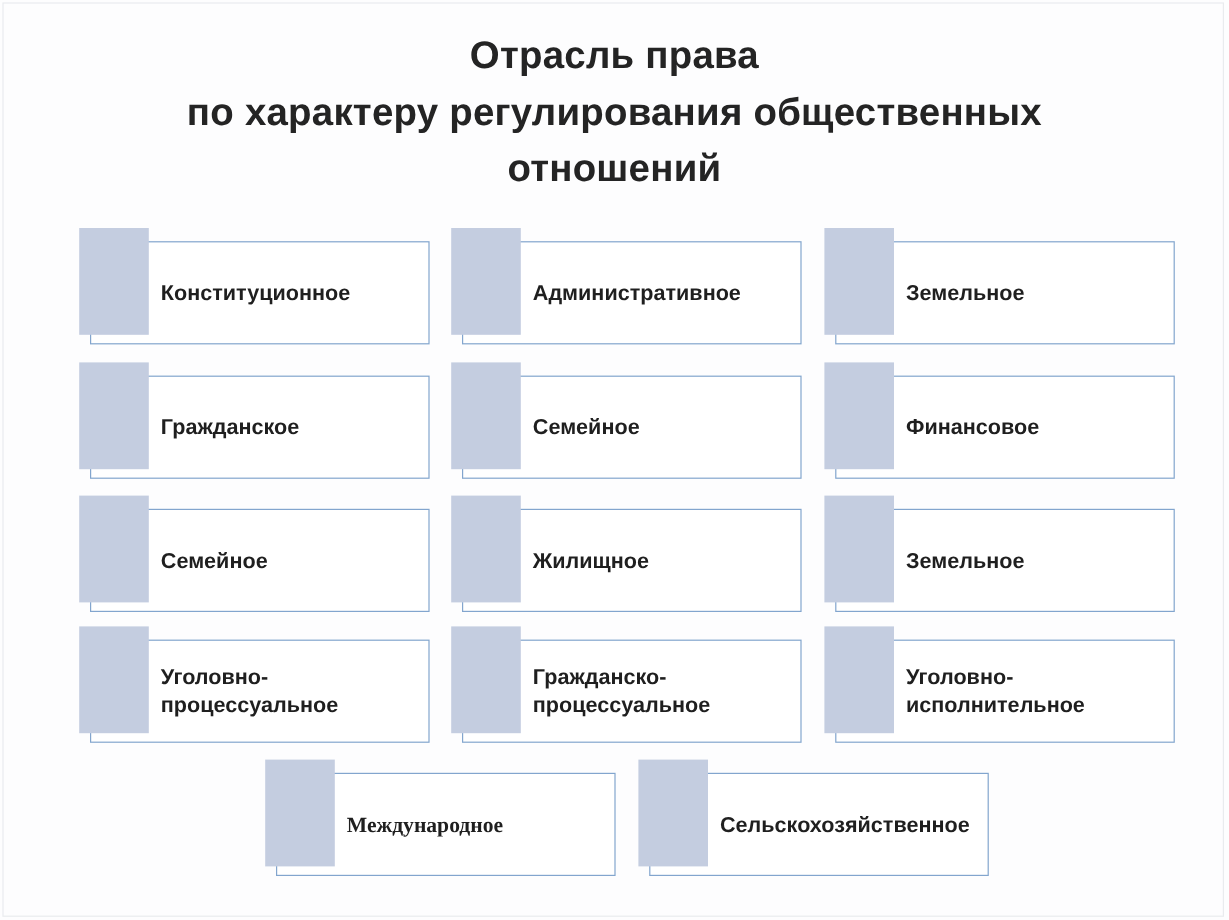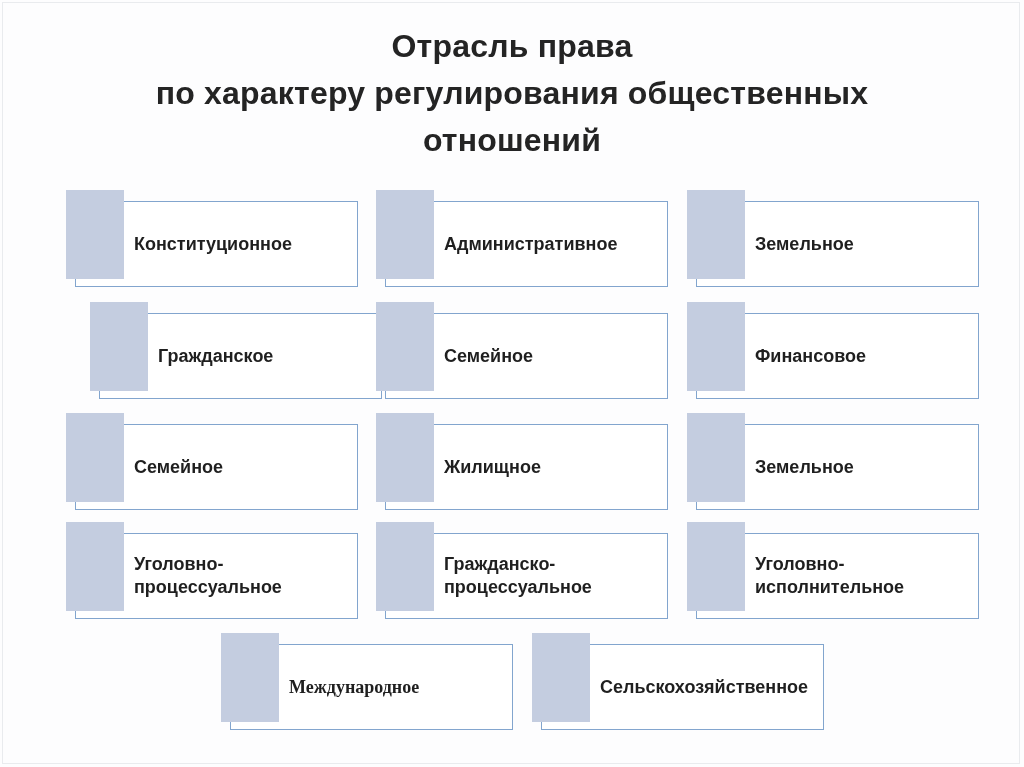--- a/index.html
+++ b/index.html
@@ -64,21 +64,21 @@
       <div class="item-rect"></div>
       <div class="item-label">Административное</div>
     </div>
 
     <div class="item" style="left:687px;top:190px;">
       <div class="item-box"></div>
       <div class="item-rect"></div>
       <div class="item-label">Земельное</div>
     </div>
 
-    <div class="item" style="left:66px;top:302px;margin-left:24px;">
+    <div class="item" style="left:66px;top:302px;">
       <div class="item-box"></div>
       <div class="item-rect"></div>
       <div class="item-label">Гражданское</div>
     </div>
 
     <div class="item" style="left:376px;top:302px;">
       <div class="item-box"></div>
       <div class="item-rect"></div>
       <div class="item-label">Семейное</div>
     </div>

